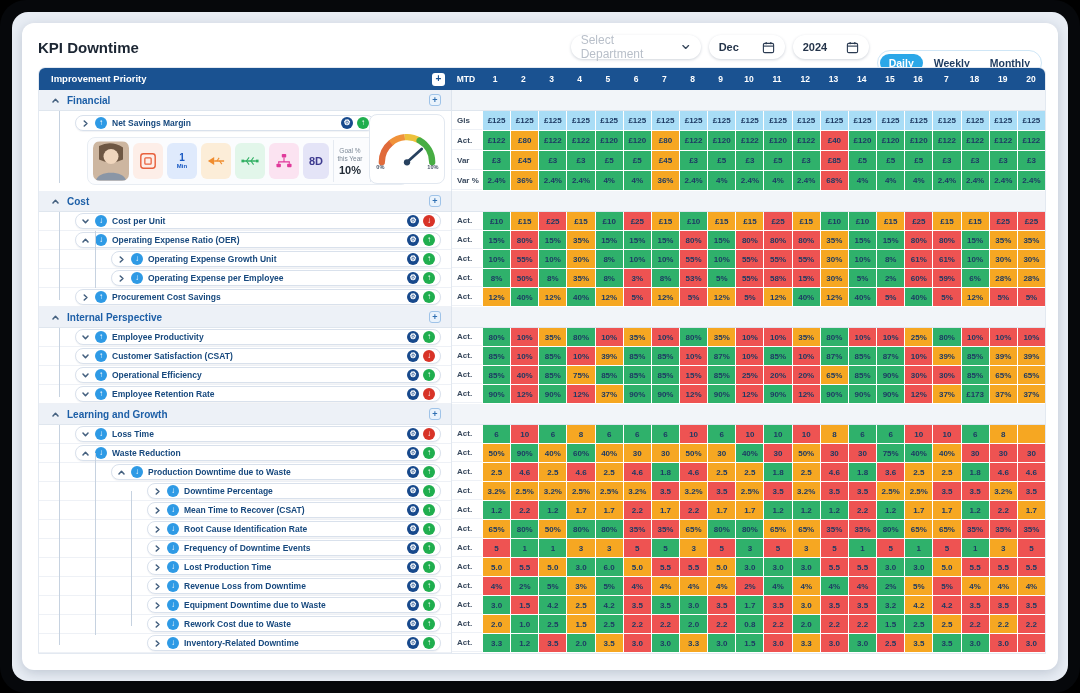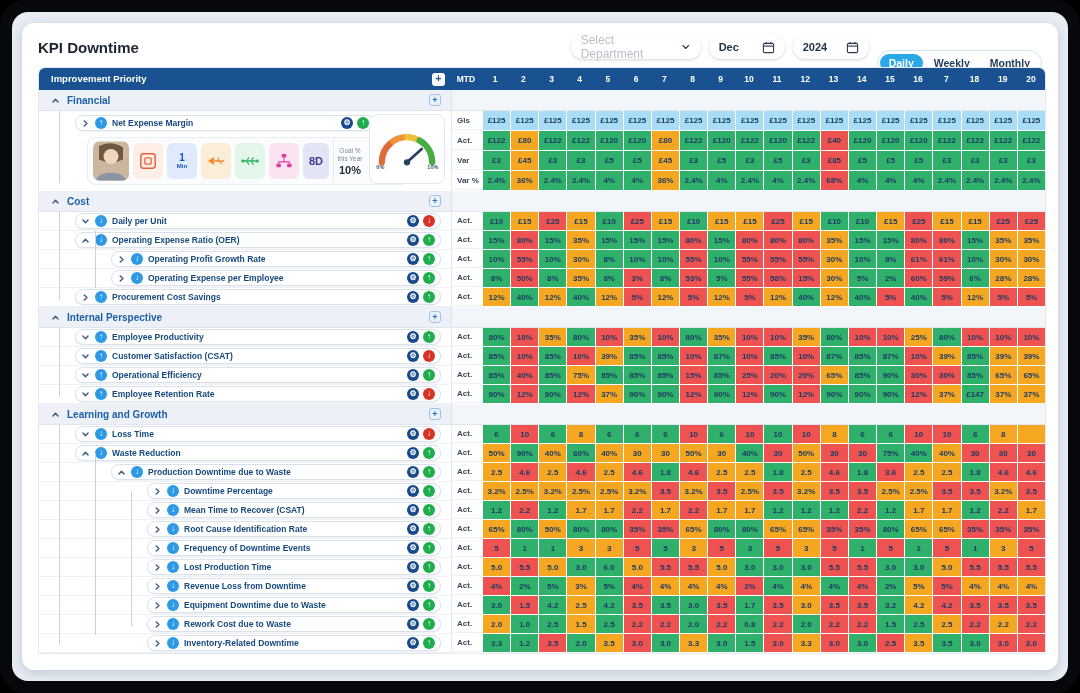--- a/index.html
+++ b/index.html
@@ -146,21 +146,21 @@
           <div class="sb-right"></div>
         </div>
         <div class="sec-body">
           <div class="fin-left">
             <div class="spine" style="left:20px;top:0;height:72px;"></div>
             <div class="pill fpill">
               <svg width="9" height="9" viewBox="0 0 10 10">
                   <path d="M3.6 2.2 L6.6 5 L3.6 7.8" fill="none" stroke="#44607f" stroke-width="1.7" stroke-linecap="round" stroke-linejoin="round"></path>
                 </svg>
               <span class="circ bluec">↑</span>
-              <span class="klabel">Net Expense Margin</span>
+              <span class="klabel">Net Savings Margin</span>
               <span class="pr">
                 <span class="circ gearc">⚙</span>
                 <span class="circ greenc">↑</span>
               </span>
             </div>
             <div class="fstrip">
               <span class="avatar"><svg width="36" height="40" viewBox="0 0 24 26">
                     <rect width="24" height="26" fill="#cdb6a0"></rect>
                     <path d="M4 3 q8 -4 16 1 v8 q-8 4 -16 0 z" fill="#6e5743"></path>
                     <circle cx="12" cy="10" r="5" fill="#f0d6bd"></circle>
@@ -340,21 +340,21 @@
             <div class="sec-body">
               <div class="sec-left">
                 <div class="spine" style="left:20px;top:0px;height:88px;"></div>
                 <div class="spine" style="left:56px;top:19px;height:57px;"></div>
                 <div class="lrow" style="padding-left:36px">
       <div class="pill">
         <svg width="9" height="9" viewBox="0 0 10 10">
                       <path d="M2.2 3.4 L5 6.4 L7.8 3.4" fill="none" stroke="#44607f" stroke-width="1.7" stroke-linecap="round" stroke-linejoin="round"></path>
                     </svg>
         <span class="circ bluec">↓</span>
-        <span class="klabel">Daily per Unit</span>
+        <span class="klabel">Cost per Unit</span>
         <span class="pr">
           <span class="circ gearc">⚙</span>
           <span class="circ redc">↓</span>
         </span>
       </div>
                 </div>
                 <div class="lrow" style="padding-left:36px">
       <div class="pill">
         <svg width="9" height="9" viewBox="0 0 10 10">
                       <path d="M2.2 6.6 L5 3.6 L7.8 6.6" fill="none" stroke="#44607f" stroke-width="1.7" stroke-linecap="round" stroke-linejoin="round"></path>
@@ -366,21 +366,21 @@
           <span class="circ greenc">↑</span>
         </span>
       </div>
                 </div>
                 <div class="lrow" style="padding-left:72px">
       <div class="pill">
         <svg width="9" height="9" viewBox="0 0 10 10">
                       <path d="M3.6 2.2 L6.6 5 L3.6 7.8" fill="none" stroke="#44607f" stroke-width="1.7" stroke-linecap="round" stroke-linejoin="round"></path>
                     </svg>
         <span class="circ bluec">↓</span>
-        <span class="klabel">Operating Profit Growth Rate</span>
+        <span class="klabel">Operating Expense Growth Unit</span>
         <span class="pr">
           <span class="circ gearc">⚙</span>
           <span class="circ greenc">↑</span>
         </span>
       </div>
                 </div>
                 <div class="lrow" style="padding-left:72px">
       <div class="pill">
         <svg width="9" height="9" viewBox="0 0 10 10">
                       <path d="M3.6 2.2 L6.6 5 L3.6 7.8" fill="none" stroke="#44607f" stroke-width="1.7" stroke-linecap="round" stroke-linejoin="round"></path>
@@ -673,21 +673,21 @@
                   <div class="cell" style="background:#ee5352">12%</div>
                   <div class="cell" style="background:#2fb16b">90%</div>
                   <div class="cell" style="background:#ee5352">12%</div>
                   <div class="cell" style="background:#2fb16b">90%</div>
                   <div class="cell" style="background:#ee5352">12%</div>
                   <div class="cell" style="background:#2fb16b">90%</div>
                   <div class="cell" style="background:#2fb16b">90%</div>
                   <div class="cell" style="background:#2fb16b">90%</div>
                   <div class="cell" style="background:#ee5352">12%</div>
                   <div class="cell" style="background:#f6a722">37%</div>
-                  <div class="cell" style="background:#2fb16b">£147</div>
+                  <div class="cell" style="background:#2fb16b">£173</div>
                   <div class="cell" style="background:#f6a722">37%</div>
                   <div class="cell" style="background:#f6a722">37%</div>
                 </div>
               </div>
             </div>
             <div class="section-band">
     <div class="sb-left">
                 <svg width="9" height="9" viewBox="0 0 10 10">
                   <path d="M2.2 6.6 L5 3.6 L7.8 6.6" fill="none" stroke="#44607f" stroke-width="1.7" stroke-linecap="round" stroke-linejoin="round"></path>
                 </svg>

